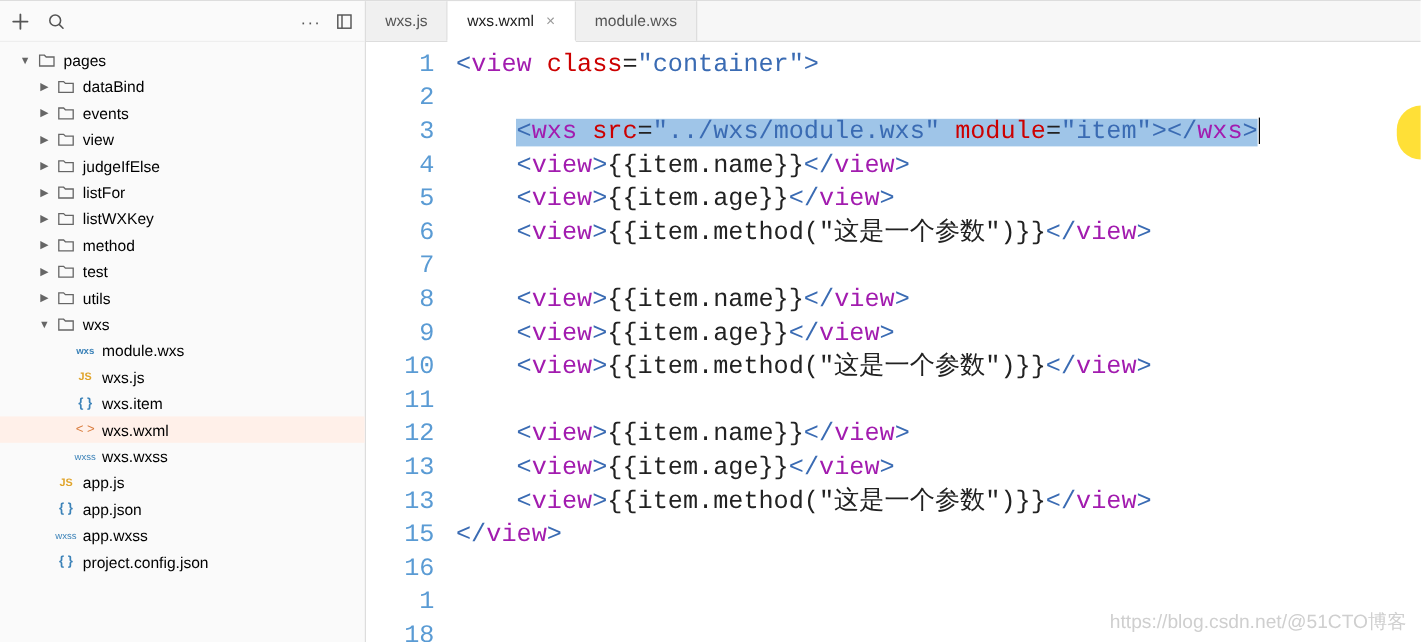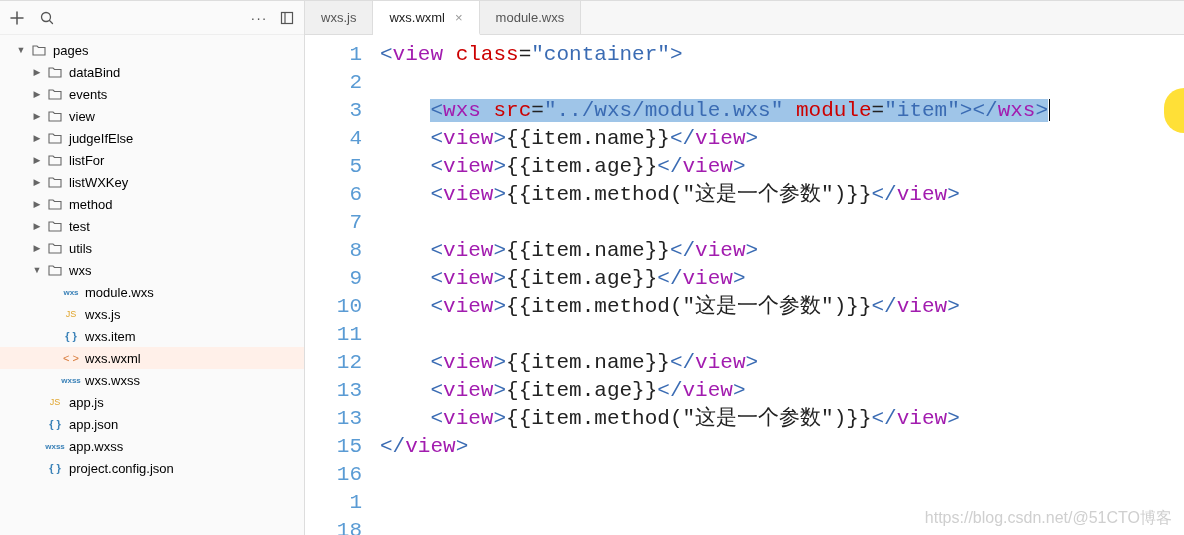--- a/index.html
+++ b/index.html
@@ -98,24 +98,24 @@
       align-items: center;
       justify-content: center;
       margin-right: 5px;
       font-size: 11px;
     }
     .tree-label {
       color: #000000;
     }
     .ft-folder { color: #666; }
     .ft-wxs   { color: #3b82b8; font-weight: 600; font-size: 8px; }
-    .ft-js    { color: #e0a42a; font-weight: 400; font-size: 9px; }
+    .ft-js    { color: #e0a42a; font-weight: 700; font-size: 9px; }
     .ft-json  { color: #3b82b8; font-weight: 600; }
     .ft-wxml  { color: #d87a3a; }
-    .ft-wxss  { color: #3b82b8; font-weight: 700; font-size: 8px; }
+    .ft-wxss  { color: #3b82b8; font-weight: 400; font-size: 8px; }
     
     .editor-area {
       flex: 1;
       display: flex;
       flex-direction: column;
       overflow: hidden;
     }
     .tabs-bar {
       height: 34px;
       display: flex;

